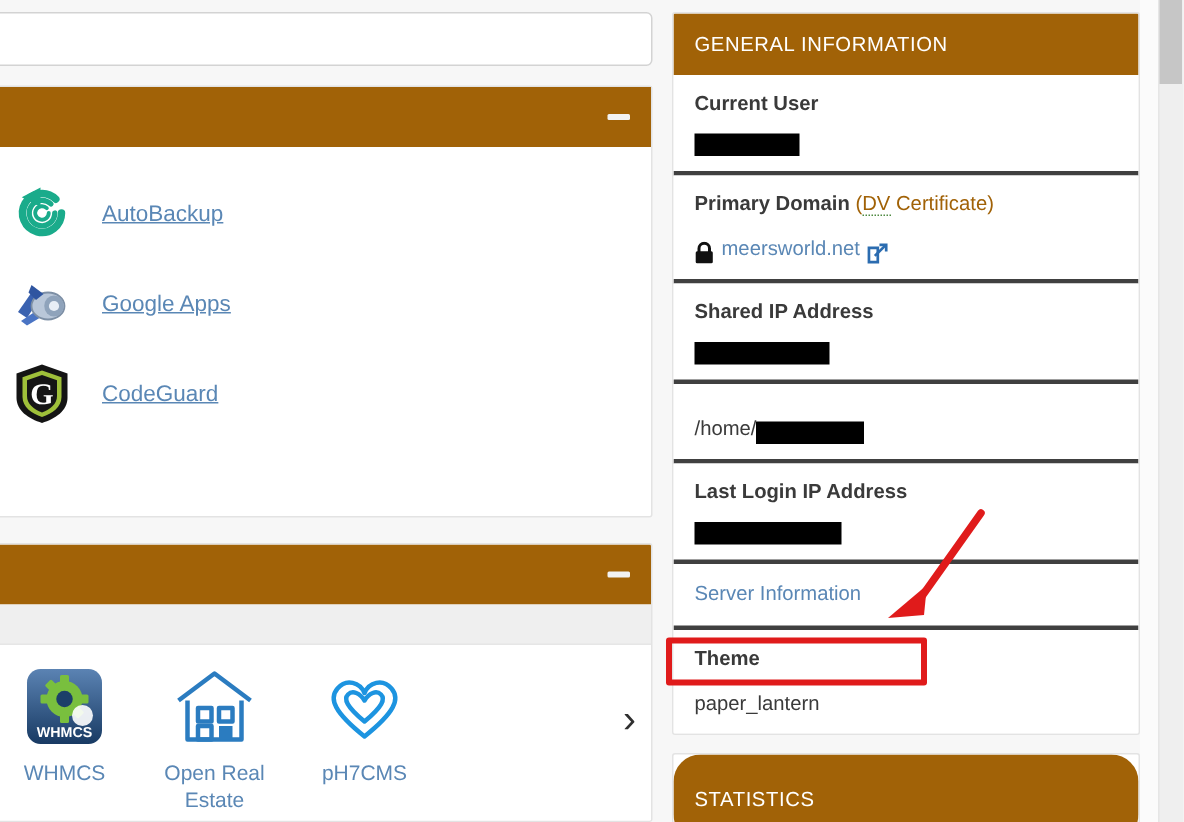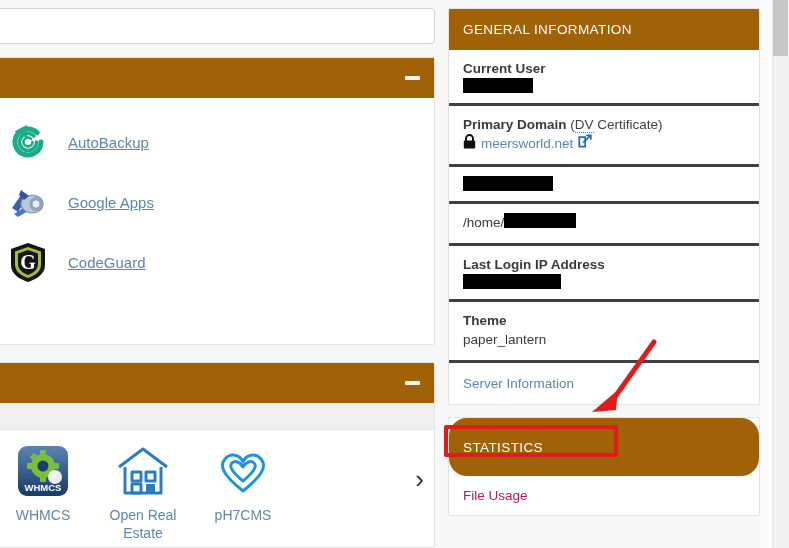--- a/index.html
+++ b/index.html
@@ -147,31 +147,31 @@
   .info-label {
     font-size: 13.5px;
     font-weight: bold;
     color: #3a3a3a;
     line-height: 19px;
   }
   .info-value {
     font-size: 13.5px;
     color: #3a3a3a;
     line-height: 20px;
-    margin-top: 0;
-    display: flex; align-items: flex-start;
+    margin-top: 11px;
+    display: flex; align-items: flex-end;
   }
   .redacted {
     display: inline-block;
     background: #000;
     height: 15px;
     vertical-align: middle;
   }
   .lbl-suffix {
-    color: #404040;
+    color: #a16207;
     font-weight: normal;
     text-align: center;
   }
   .lbl-suffix .dotted {
     border-bottom: 1px dotted #4f8a42;
   }
   .domain-link {
     color: #5a87b5;
     text-decoration: none;
     cursor: pointer;
@@ -399,46 +399,47 @@
             <svg width="14" height="14" viewBox="0 0 14 14">
               <path d="M1.3 3.2 H7.2 V12.7 H1.3 Z" fill="none" stroke="#2b6cb0" stroke-width="1.8"></path>
               <path d="M5.2 8.6 L12.3 1.6" stroke="#2b6cb0" stroke-width="1.8"></path>
               <path d="M8.3 1.3 H12.8 V5.7" fill="none" stroke="#2b6cb0" stroke-width="1.8"></path>
             </svg>
           </span>
         </div>
       </div>
 
       <div class="info-row">
+        <div class="info-label">Shared IP Address</div>
         <div class="info-value">
           <span class="redacted" style="width:90px"></span>
         </div>
       </div>
 
       <div class="info-row">
         <div class="info-value">
           <span>/home/</span>
           <span class="redacted" style="width:72px"></span>
         </div>
       </div>
 
       <div class="info-row">
         <div class="info-label">Last Login IP Address</div>
         <div class="info-value">
           <span class="redacted" style="width:98px"></span>
         </div>
       </div>
 
+      <div class="info-row" id="srv-row">
+        <a class="srv-link">Server Information</a>
+      </div>
+
       <div class="info-row">
         <div class="info-label">Theme</div>
         <div class="info-value">paper_lantern</div>
-      </div>
-
-      <div class="info-row" id="srv-row">
-        <a class="srv-link">Server Information</a>
       </div>
     </div>
 
     <div id="stats-panel" class="panel">
       <div class="panel-head">
         <span class="ttl">STATISTICS</span>
       </div>
       <div class="stat-row">
         <span>File Usage</span>
       </div>

